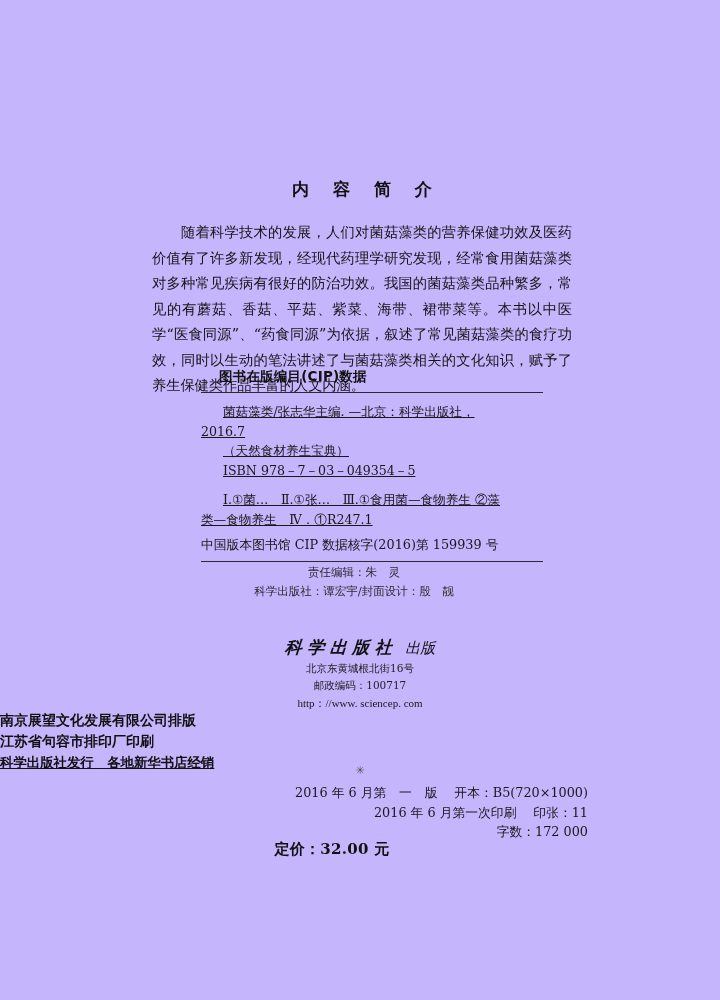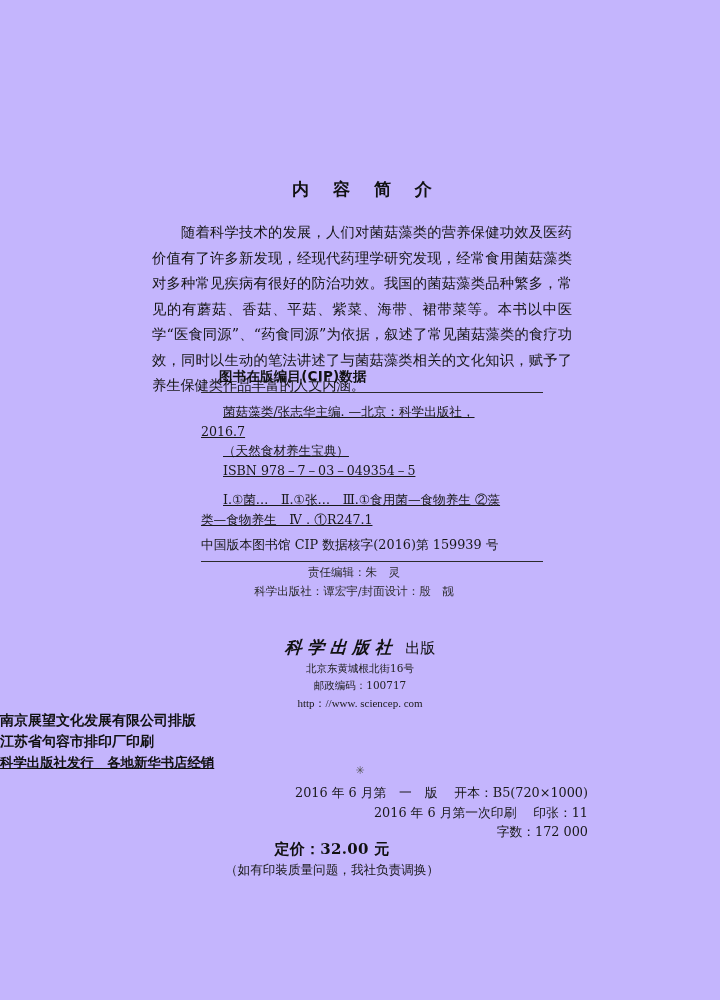--- a/index.html
+++ b/index.html
@@ -123,20 +123,21 @@
     font-style: italic;
     transform: skewX(-4deg);
   }
   .pub-logo-verb {
     display: inline-block;
     margin-left: 8px;
     font-size: 15px;
     letter-spacing: 0;
     font-weight: normal;
     font-family: "DejaVu Sans", "Liberation Sans", sans-serif;
+    font-style: italic;
   }
   .pub-addr {
     font-size: 10.5px;
     line-height: 15px;
     color: #222;
     margin-top: 2px;
   }
   .pub-url {
     font-size: 11px;
     line-height: 19px;
@@ -259,16 +260,15 @@
   </div>
 
   <div class="edition">
     <div class="e-row">2016 年 6 月第　一　版　 开本：B5(720×1000)</div>
     <div class="e-row">2016 年 6 月第一次印刷　 印张：11</div>
     <div class="e-row">字数：172 000</div>
   </div>
 
   <div class="price-block">
     <div class="price">定价：32.00 元</div>
-    <div class="price-note">（如有印装质量问题，我社负责调换）</div>
   </div>
 
 </div>
 
 </body></html>

